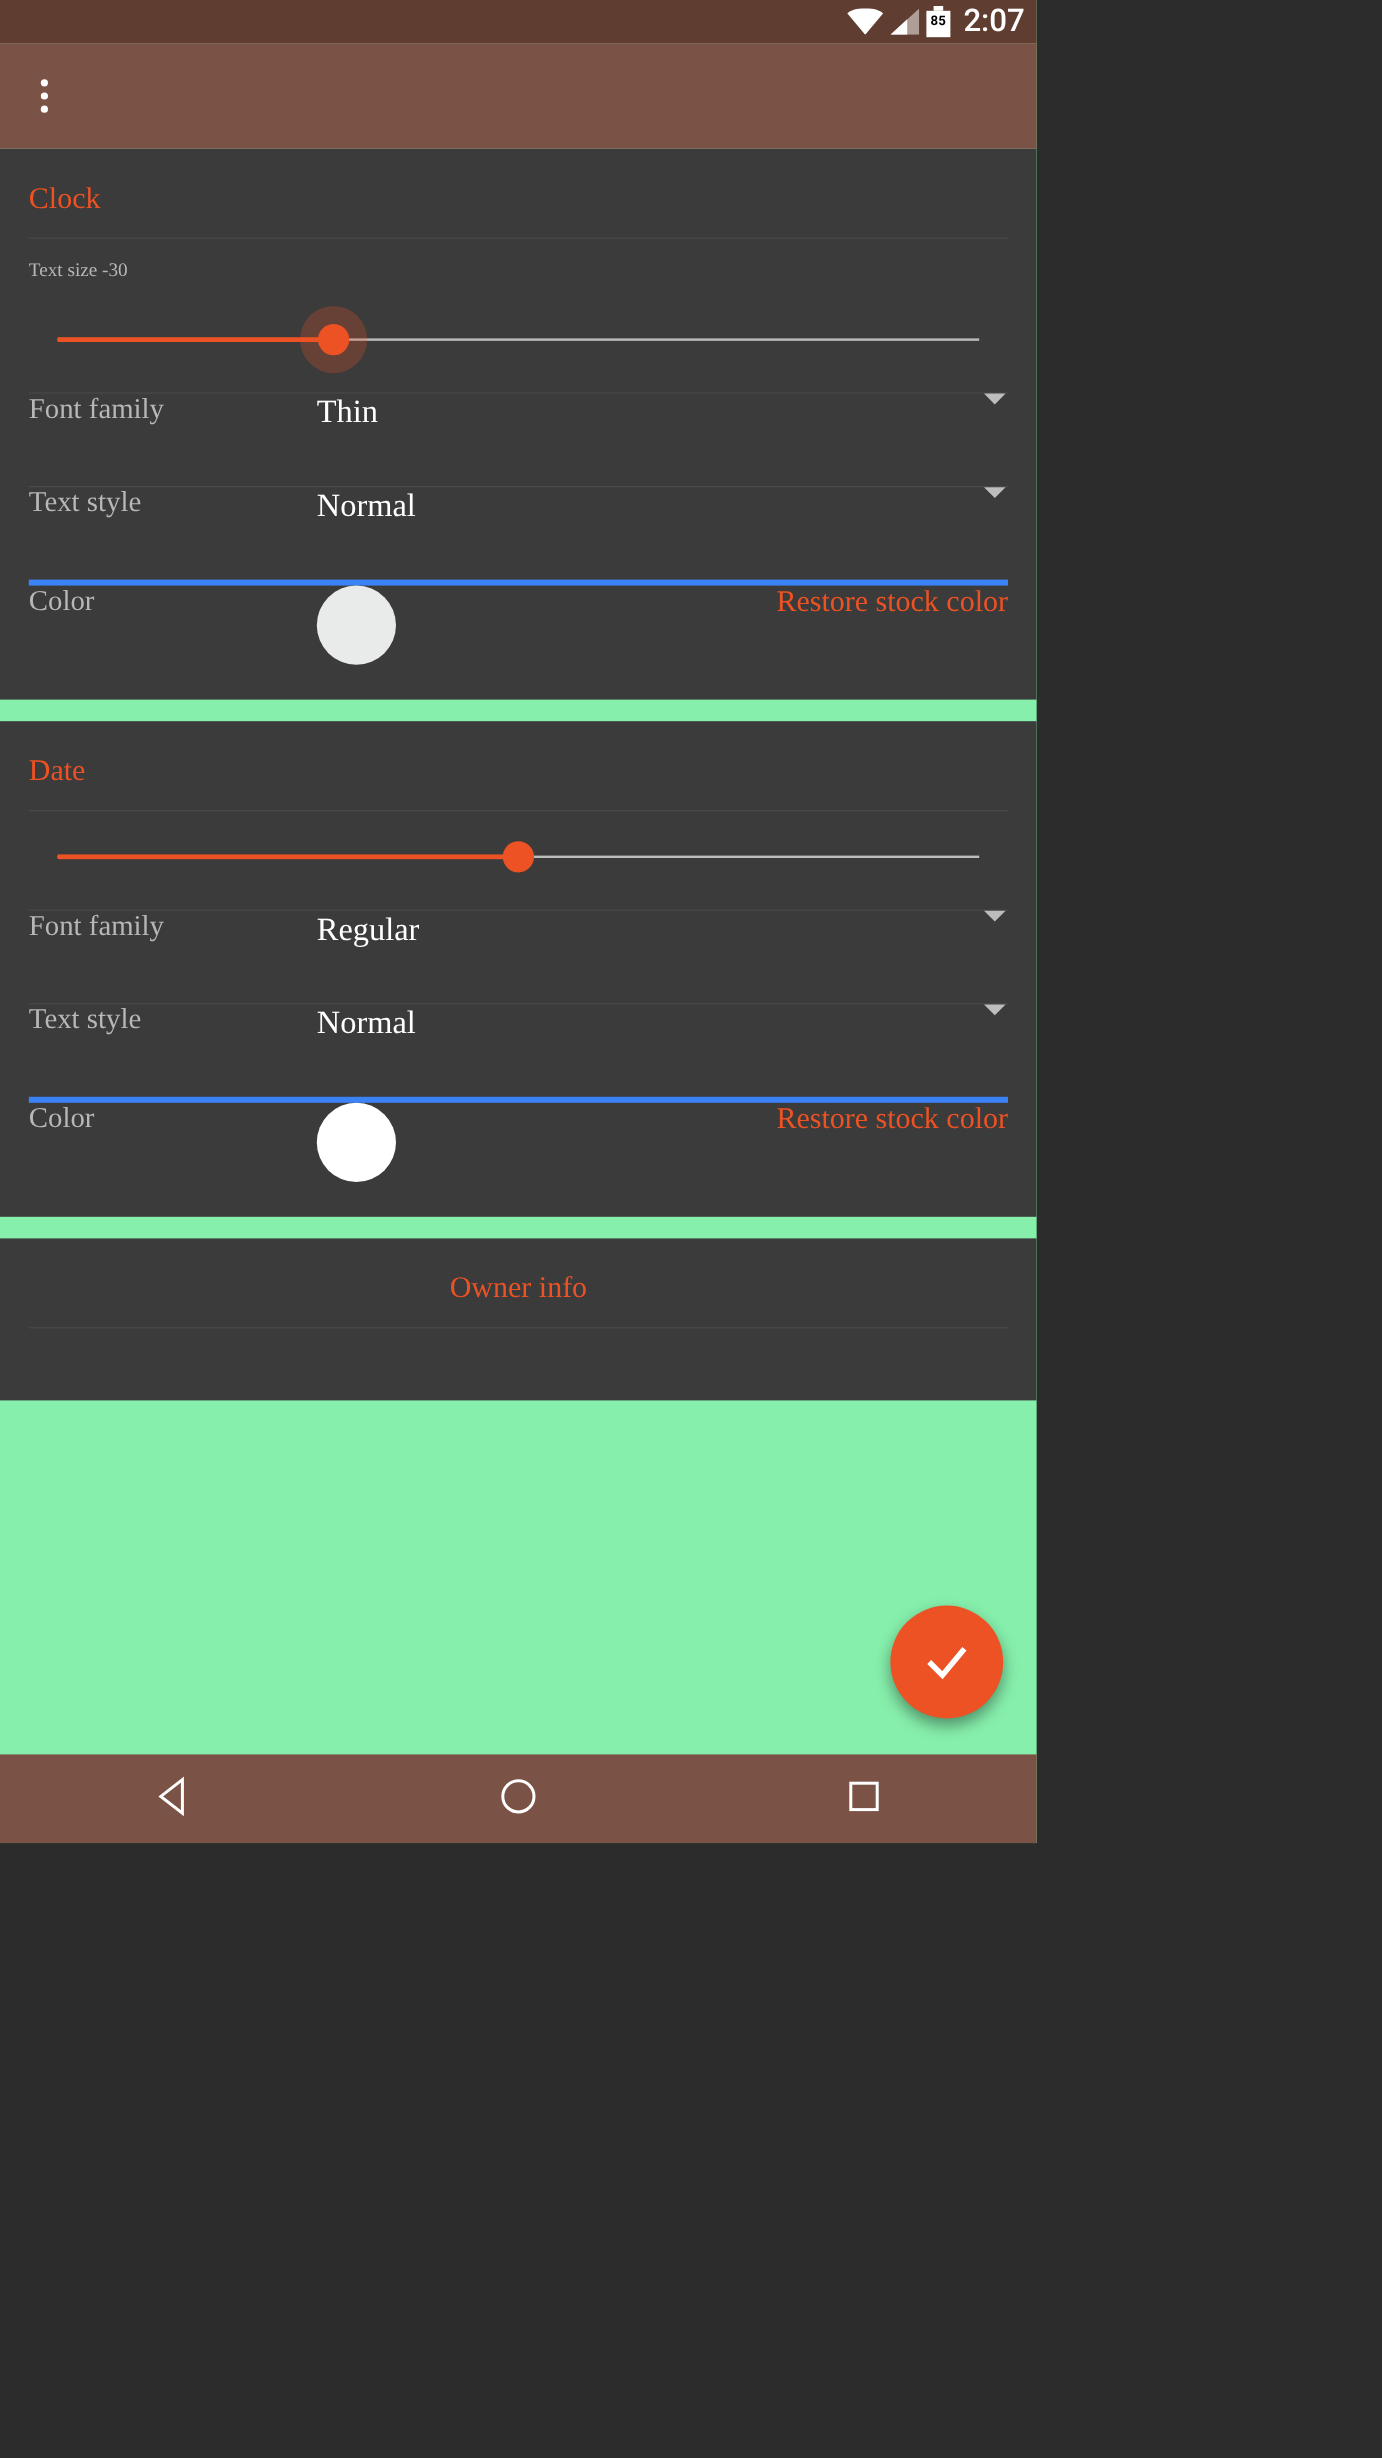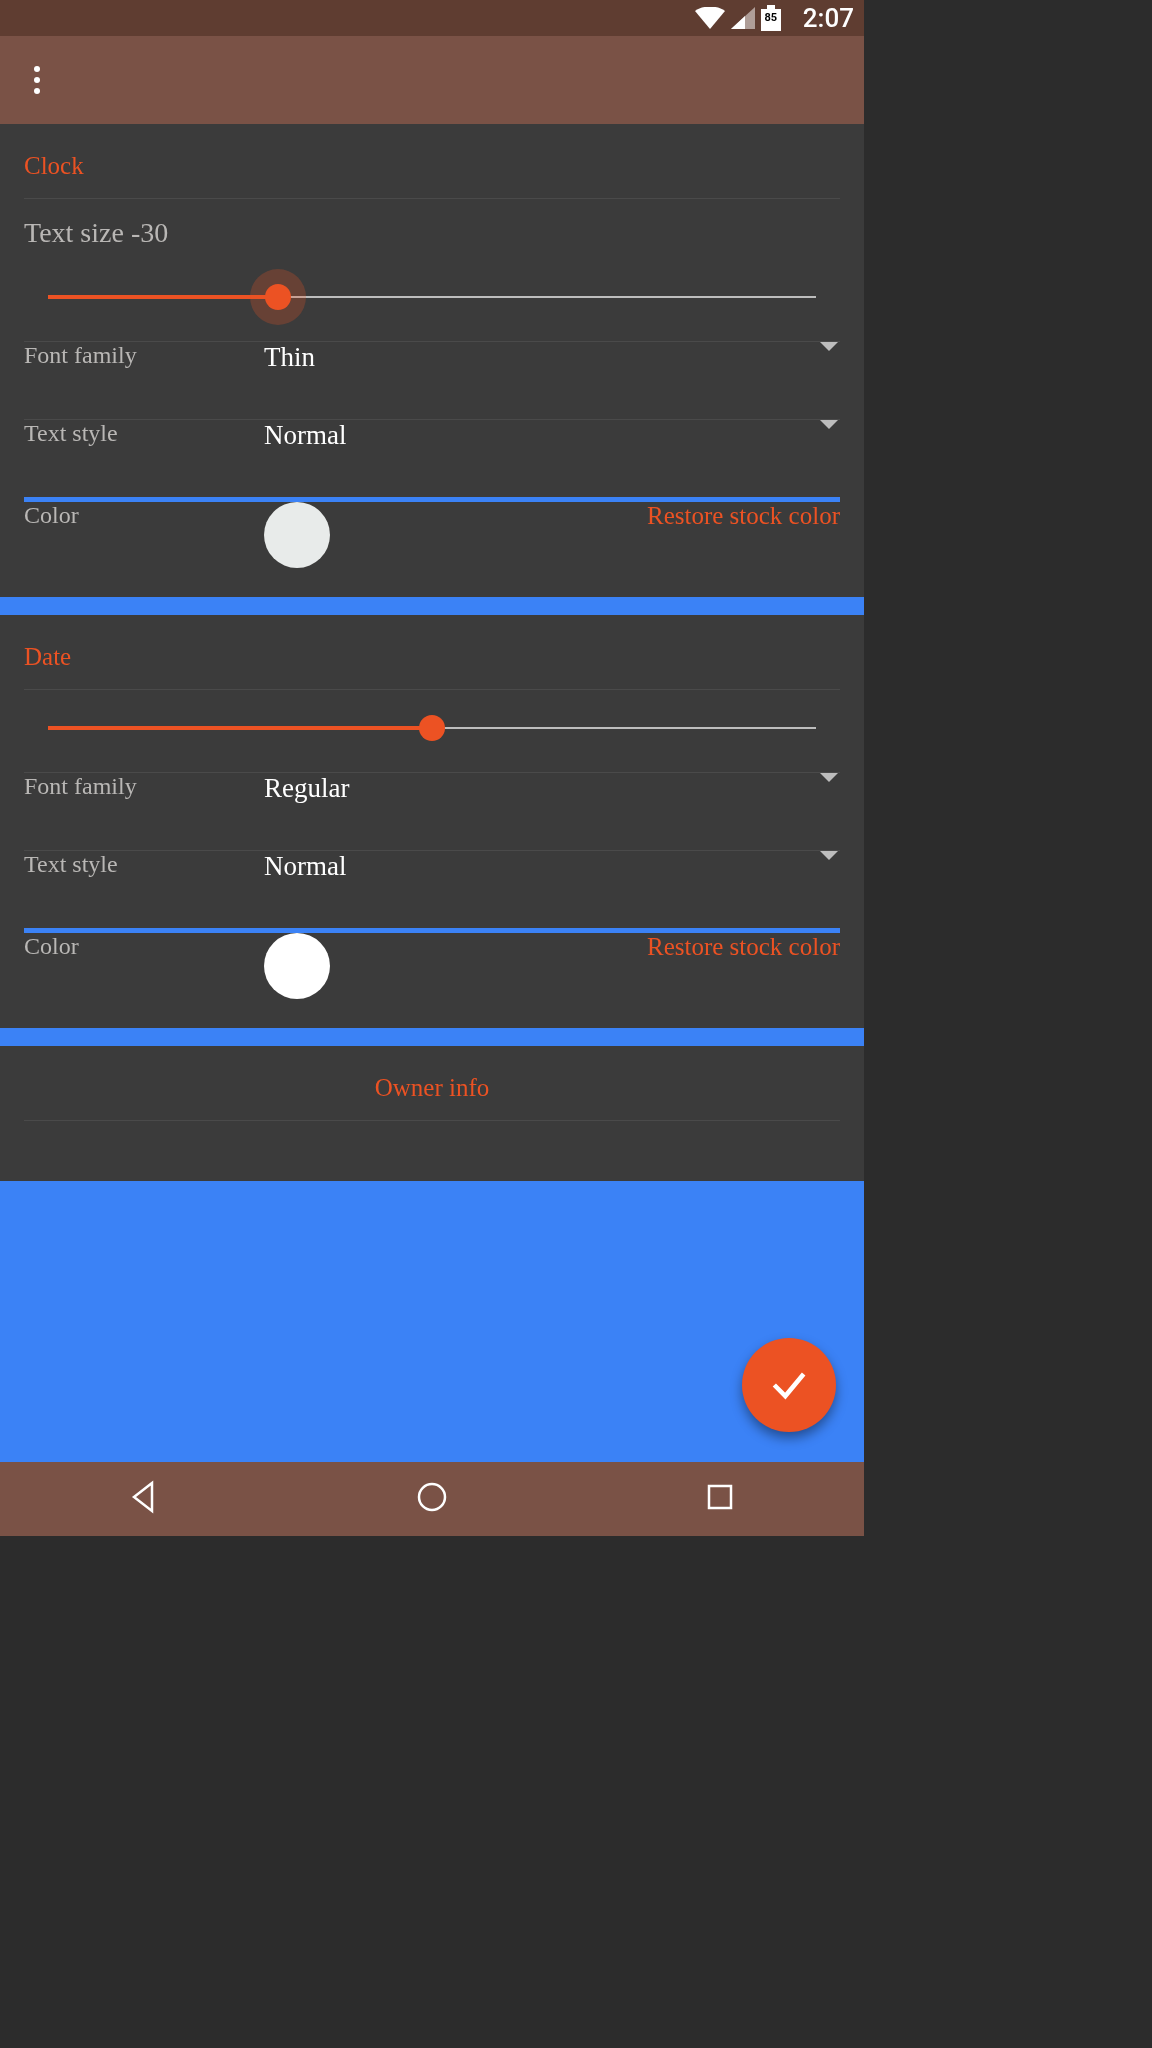--- a/index.html
+++ b/index.html
@@ -8,37 +8,37 @@
     height: 1536px;
     font-family: Roboto, "Helvetica Neue", Arial, sans-serif;
     background: #2c2c2c;
     overflow: hidden;
   }
   .screen {
     width: 864px;
     height: 1536px;
     display: flex;
     flex-direction: column;
-    background: #3b82f6;
+    background: #86efac;
   }
   
   .statusbar {
     height: 36px;
     background: #5f3d31;
     display: flex;
     align-items: center;
     justify-content: flex-end;
     padding: 0 10px;
     gap: 6px;
     color: #fff;
   }
   .statusbar .time {
     font-size: 26px;
     font-weight: 500;
-    margin-left: 16px;
+    margin-left: 5px;
   }
   .statusbar svg { display: block; }
   .battery-wrap { position: relative; width: 20px; height: 26px; }
   .battery-body { width: 20px; height: 22px; background: #fff; position: absolute; bottom: 0; }
   .battery-tip { width: 8px; height: 4px; background: #fff; position: absolute; top: 0; left: 6px; }
   .battery-text { position:absolute; top:6px; left:0; width:100%; text-align:center; font-size:11px; color:#000; font-weight:700;}
   
   .appbar {
     height: 88px;
     background: #7a5246;
@@ -121,21 +121,21 @@
     font-weight: 500;
   }
   
   .slider-block {
     border-top: 1px solid #4a4a4a;
     padding-top: 18px;
     padding-bottom: 24px;
   }
   .slider-label {
     color: #b9b7b5;
-    font-size: 28px;
+    font-size: 16px;
     margin-bottom: 28px;
   }
   .slider {
     position: relative;
     height: 40px;
     margin: 0 24px;
   }
   .slider-track {
     position: absolute;
     top: 50%; left:0; right:0;

